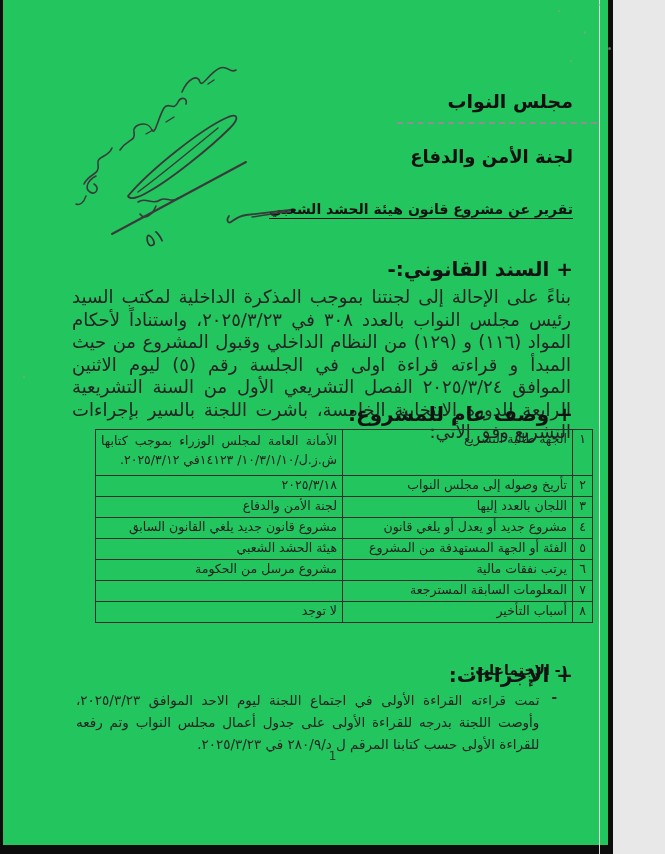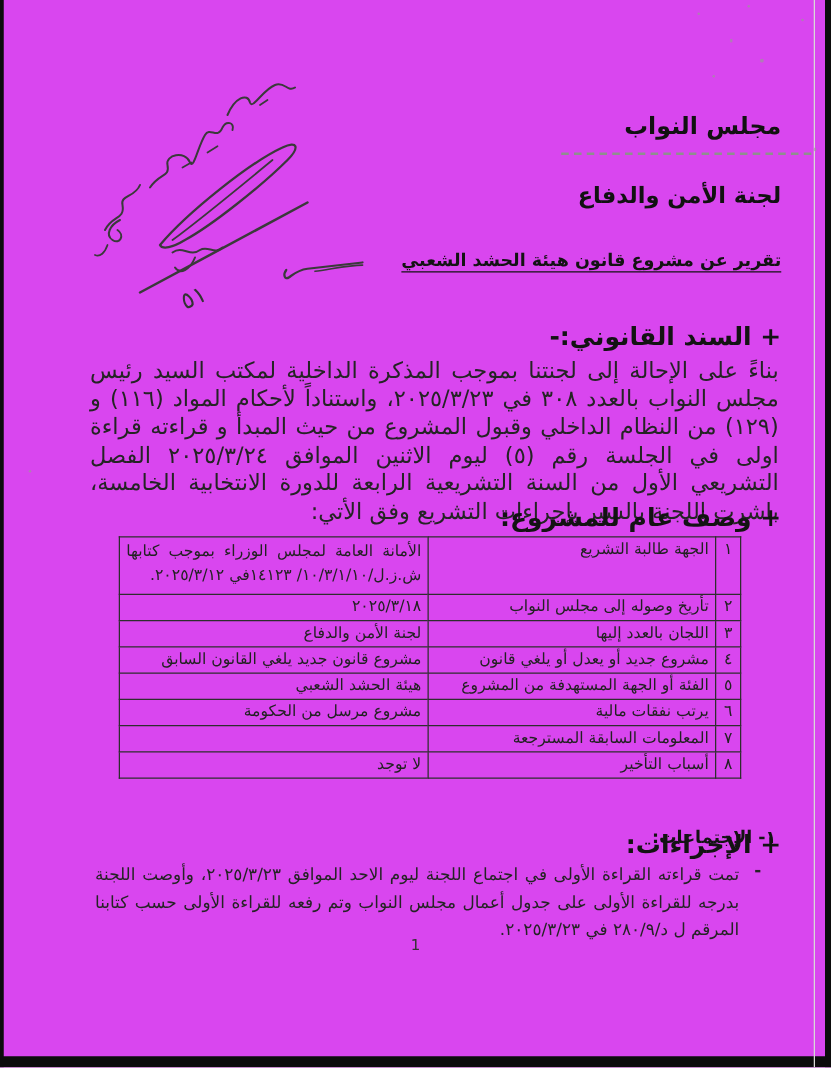--- a/index.html
+++ b/index.html
@@ -1,20 +1,20 @@
 <!DOCTYPE html>
 <html><head>
 <meta charset="utf-8">
 <style>
   * { margin:0; padding:0; box-sizing:border-box; }
   html,body { width:665px; height:854px; background:#e8e8e8; }
   body { font-family:"DejaVu Sans", sans-serif; }
   #paper {
-    position:relative; width:665px; height:854px; overflow:hidden;
-    background:#d946ef; color:#1e1e1e;
+    position:relative; width:613px; height:854px; overflow:hidden;
+    background:#22c55e; color:#1e1e1e;
   }
   
   .edge-left  { position:absolute; left:0; top:0; width:3px; height:854px; background:#0c0c0c; }
   .edge-right { position:absolute; right:0; top:0; width:5px; height:854px; background:#0c0c0c; }
   .edge-bottom{ position:absolute; left:0; bottom:0; width:665px; height:9px; background:#0c0c0c; }
   .scan-line  { position:absolute; top:0; right:13px; width:1px; height:854px; background:#d9d9d6; }
   .dot { position:absolute; border-radius:50%; background:#9a9a97; opacity:.65; }
 
   .rtl { direction:rtl; }
 

